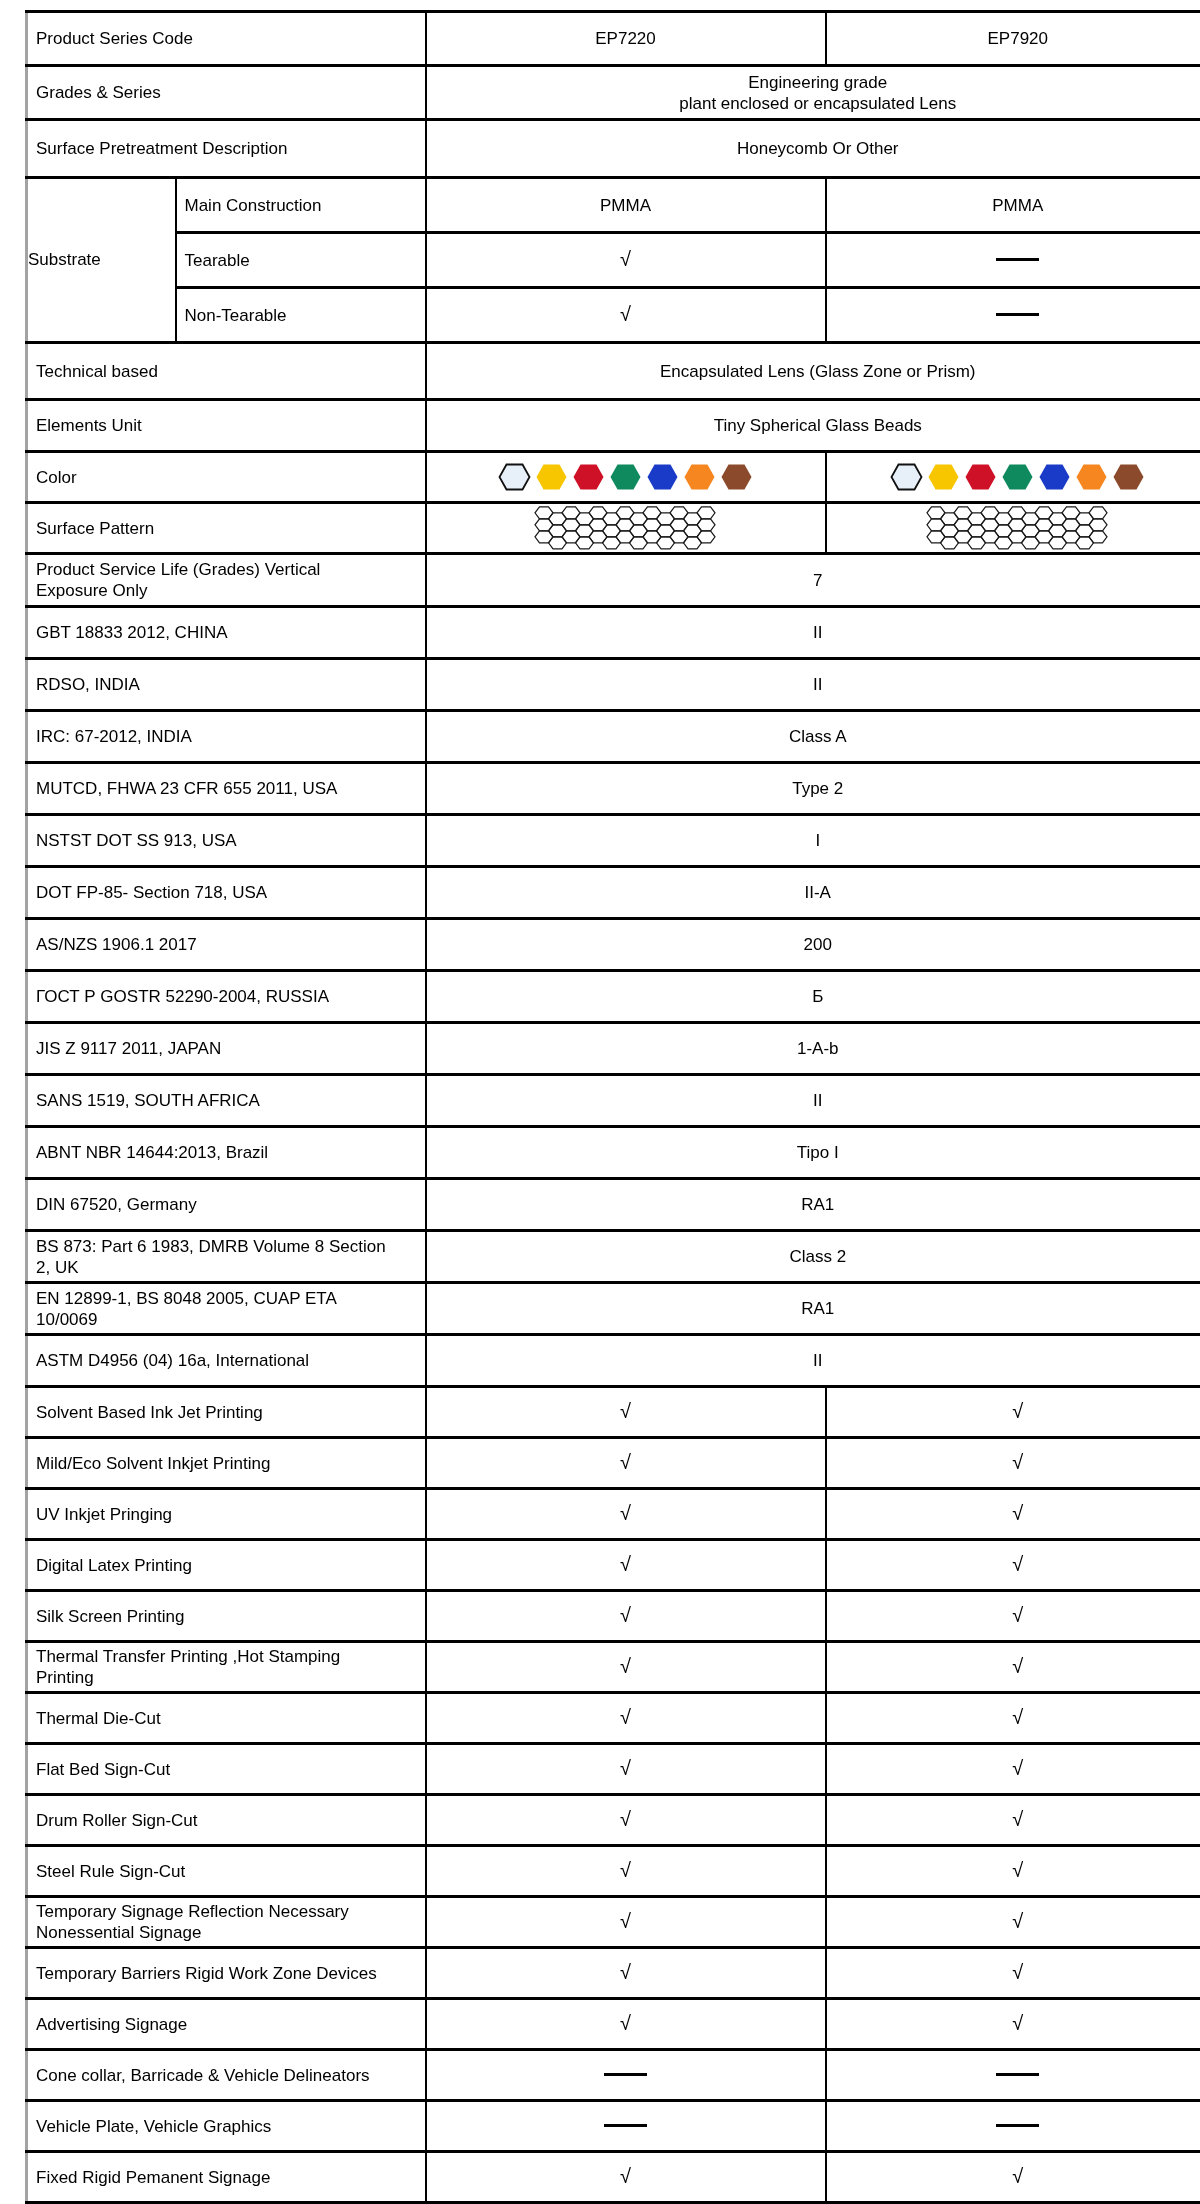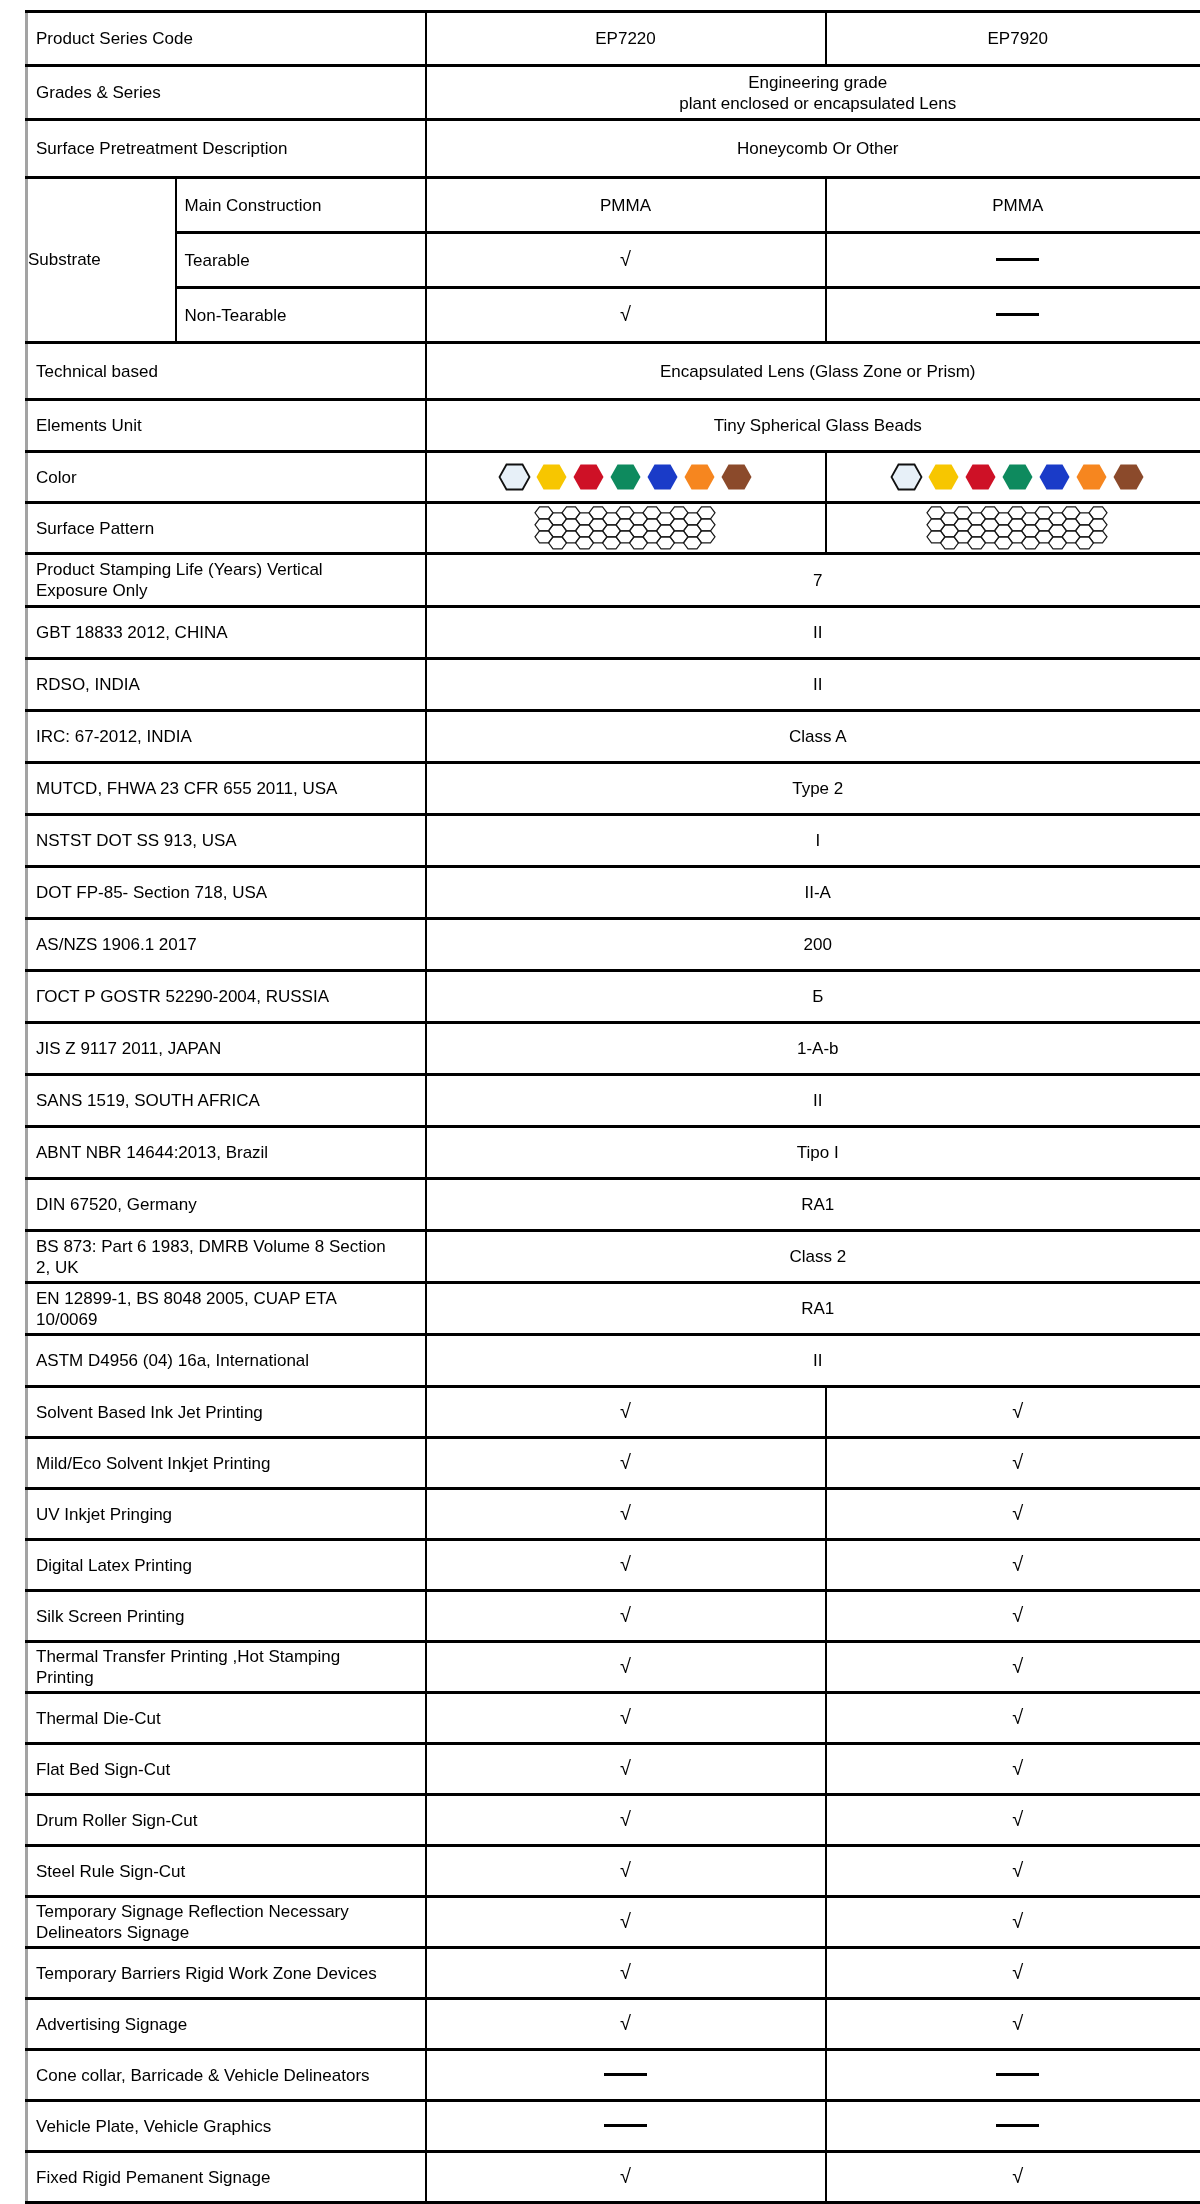--- a/index.html
+++ b/index.html
@@ -255,21 +255,21 @@
               <polygon points="154,18.8 163,18.8 167.5,24.8 163,30.8 154,30.8 149.5,24.8" fill="none" stroke="#1a1a1a" stroke-width="1.2"></polygon>
               <polygon points="154,30.8 163,30.8 167.5,36.8 163,42.8 154,42.8 149.5,36.8" fill="none" stroke="#1a1a1a" stroke-width="1.2"></polygon>
               <polygon points="167.5,0.8 176.5,0.8 181,6.8 176.5,12.8 167.5,12.8 163,6.8" fill="none" stroke="#1a1a1a" stroke-width="1.2"></polygon>
               <polygon points="167.5,12.8 176.5,12.8 181,18.8 176.5,24.8 167.5,24.8 163,18.8" fill="none" stroke="#1a1a1a" stroke-width="1.2"></polygon>
               <polygon points="167.5,24.8 176.5,24.8 181,30.8 176.5,36.8 167.5,36.8 163,30.8" fill="none" stroke="#1a1a1a" stroke-width="1.2"></polygon>
             </svg>
           </div>
         </td>
       </tr>
       <tr style="height: 53px;">
-        <td class="label" colspan="2">Product Stamping Life (Years) Vertical Exposure Only</td>
+        <td class="label" colspan="2">Product Service Life (Grades) Vertical Exposure Only</td>
         <td class="val" colspan="2">7</td>
       </tr>
       <tr style="height: 52px;">
         <td class="label" colspan="2">GBT 18833 2012, CHINA</td>
         <td class="val" colspan="2">II</td>
       </tr>
       <tr style="height: 52px;">
         <td class="label" colspan="2">RDSO, INDIA</td>
         <td class="val" colspan="2">II</td>
       </tr>
@@ -369,21 +369,21 @@
         <td class="label" colspan="2">Drum Roller Sign-Cut</td>
         <td class="val"><span class="check-mark">√</span></td>
         <td class="val"><span class="check-mark">√</span></td>
       </tr>
       <tr style="height: 51px;">
         <td class="label" colspan="2">Steel Rule Sign-Cut</td>
         <td class="val"><span class="check-mark">√</span></td>
         <td class="val"><span class="check-mark">√</span></td>
       </tr>
       <tr style="height: 51px;">
-        <td class="label" colspan="2">Temporary Signage Reflection Necessary Delineators Signage</td>
+        <td class="label" colspan="2">Temporary Signage Reflection Necessary Nonessential Signage</td>
         <td class="val"><span class="check-mark">√</span></td>
         <td class="val"><span class="check-mark">√</span></td>
       </tr>
       <tr style="height: 51px;">
         <td class="label" colspan="2">Temporary Barriers Rigid Work Zone Devices</td>
         <td class="val"><span class="check-mark">√</span></td>
         <td class="val"><span class="check-mark">√</span></td>
       </tr>
       <tr style="height: 51px;">
         <td class="label" colspan="2">Advertising Signage</td>

